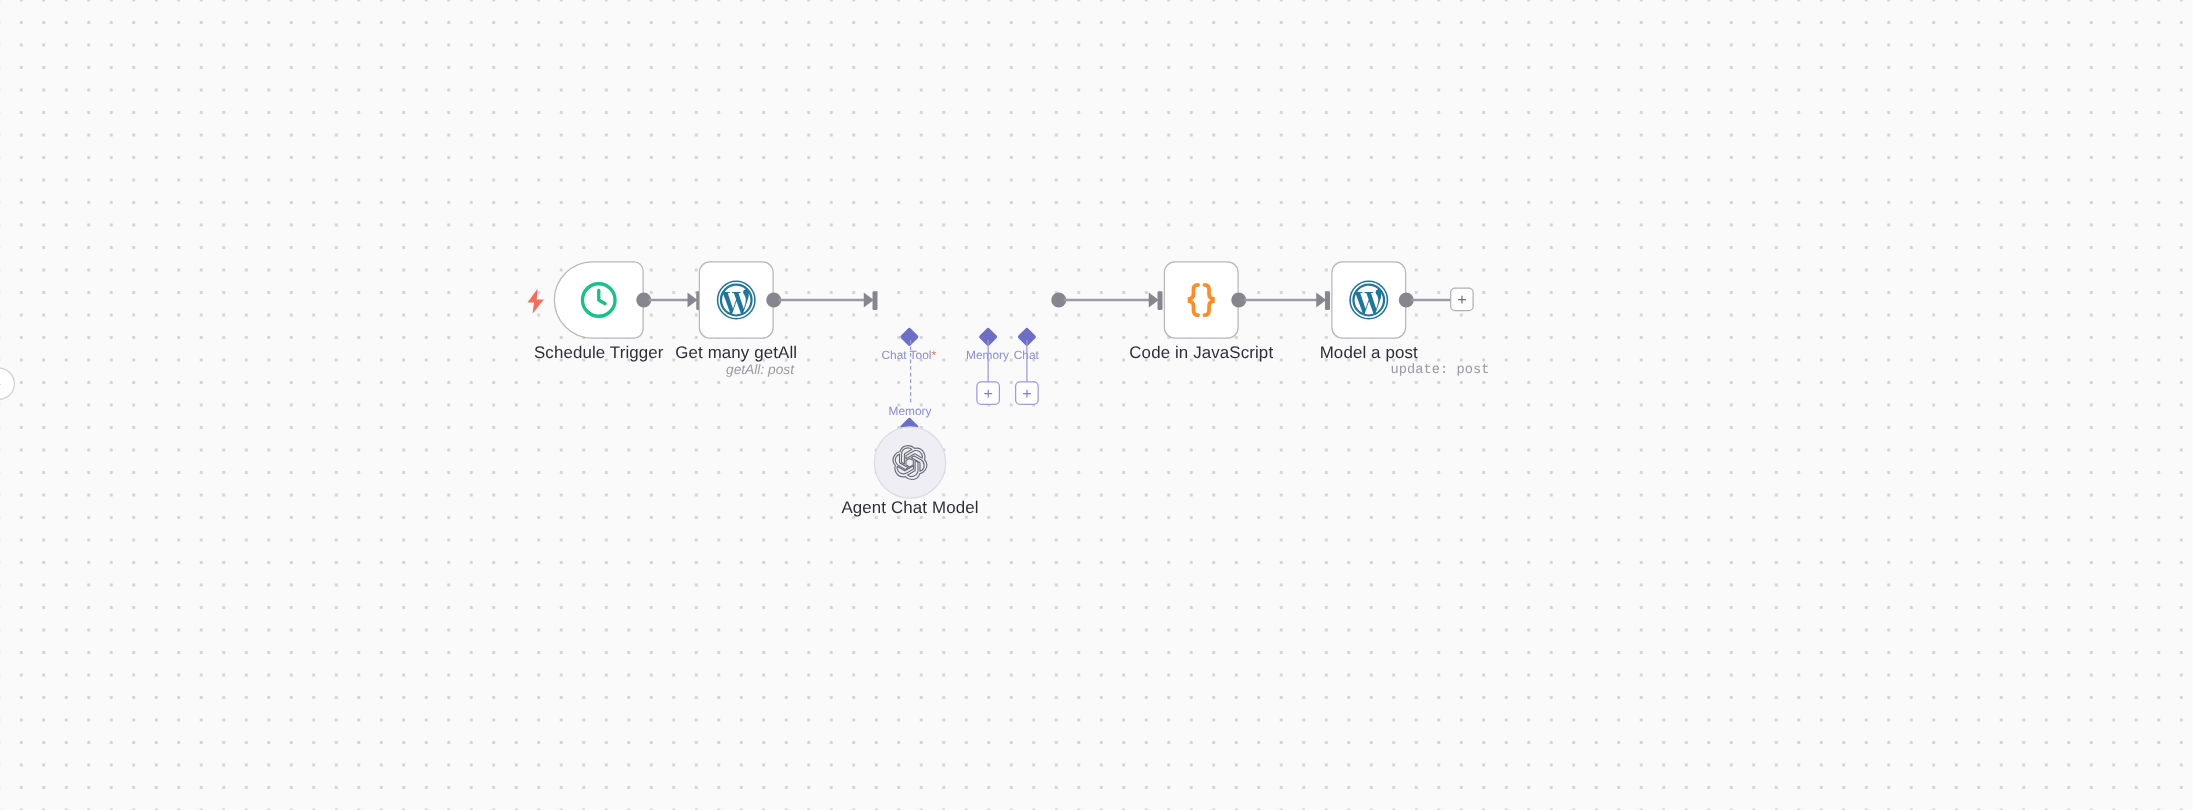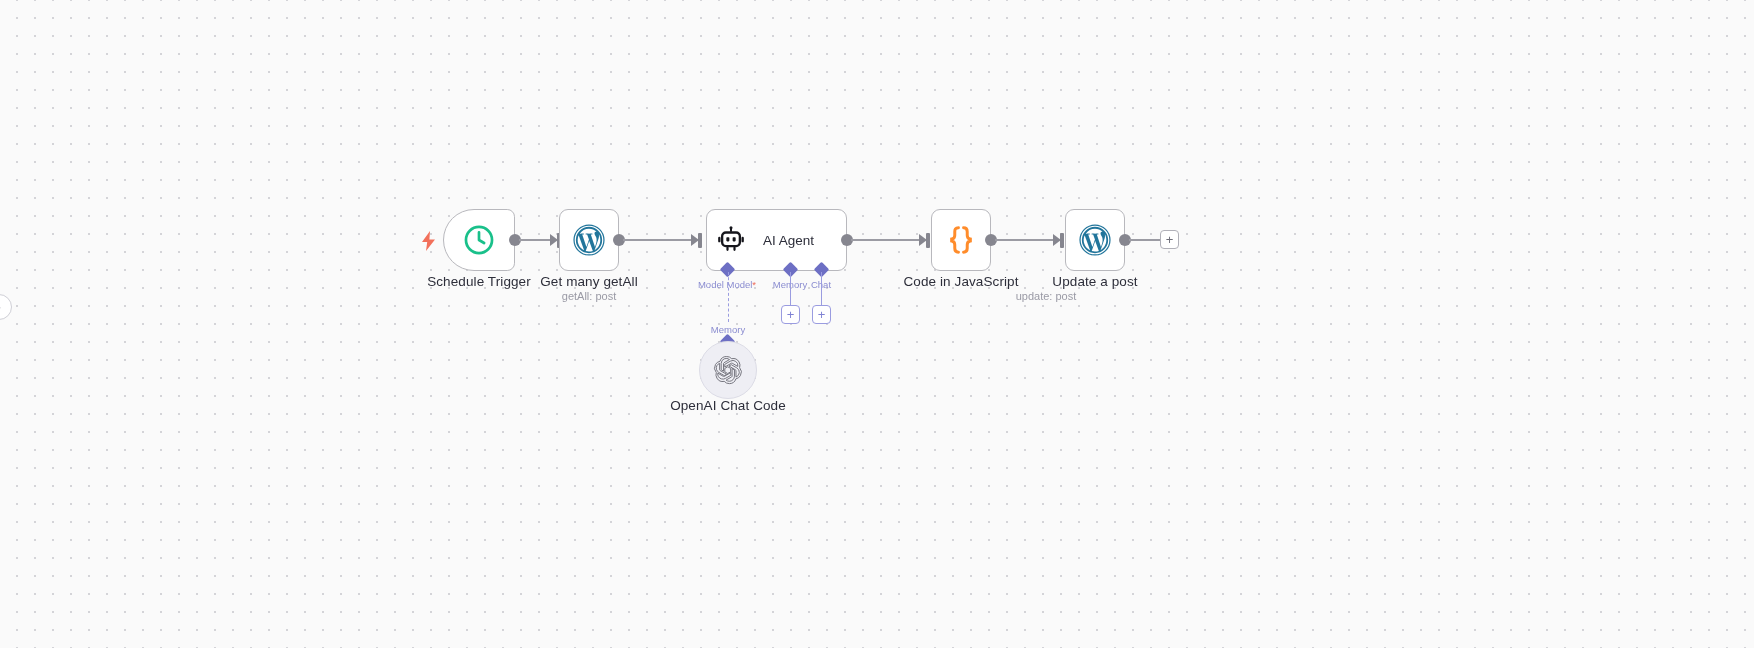--- a/index.html
+++ b/index.html
@@ -217,42 +217,30 @@
     <svg width="34" height="34" viewBox="0 0 24 24">
       <circle cx="12" cy="12" r="11" fill="#21759b"></circle>
       <circle cx="12" cy="12" r="9.7" fill="none" stroke="#ffffff" stroke-width="0.85"></circle>
       <path d="M4.0 12 c0 3.2 1.85 5.95 4.54 7.26 L4.7 8.7 C4.25 9.72 4.0 10.83 4.0 12 Z" fill="#ffffff"></path>
       <path d="M17.35 11.6 c0-1.0-0.36-1.69-0.67-2.23-0.41-0.66-0.79-1.23-0.79-1.89 0-0.74 0.56-1.43 1.35-1.43 0.04 0 0.07 0 0.1 0.01C15.92 4.76 14.04 4.0 12 4.0 c-2.74 0-5.15 1.4-6.55 3.53 0.18 0.01 0.36 0.01 0.5 0.01 0.84 0 2.15-0.1 2.15-0.1 0.44-0.03 0.49 0.61 0.05 0.66 0 0-0.44 0.05-0.93 0.08l2.96 8.8 1.78-5.33-1.27-3.47c-0.44-0.03-0.85-0.08-0.85-0.08-0.44-0.03-0.39-0.69 0.05-0.66 0 0 1.34 0.1 2.13 0.1 0.84 0 2.15-0.1 2.15-0.1 0.44-0.03 0.49 0.61 0.05 0.66 0 0-0.44 0.05-0.93 0.08l2.94 8.74 0.81-2.71C17.39 12.82 17.35 12.16 17.35 11.6 Z" fill="#ffffff"></path>
       <path d="M12.14 12.72 l-2.44 7.09c0.73 0.21 1.5 0.33 2.3 0.33 0.95 0 1.86-0.16 2.71-0.46-0.02-0.04-0.04-0.07-0.06-0.11l-2.51-6.85 Z" fill="#ffffff"></path>
       <path d="M18.99 8.2 c0.04 0.26 0.06 0.54 0.06 0.84 0 0.83-0.16 1.76-0.62 2.93l-2.49 7.2C18.36 17.76 20 15.07 20 12 c0-1.45-0.37-2.81-1.01-4.0 Z" fill="#ffffff"></path>
     </svg>
   </div>
   <div class="node-label" style="left:589px; top:274px;">Get many getAll</div>
-  <div class="node-sublabel" style="left:589px; top:290px;">getAll: post</div>
+  <div class="node-sublabel" style="left:608px; top:290px;font-style:italic;">getAll: post</div>
 
   <div class="out-dot" style="left:613px; top:234px;"></div>
   <div class="conn-line" style="left:623px; top:239px; width:70px;"></div>
   <div class="in-arrow" style="left:691px; top:234px;"></div>
   <div class="in-bar" style="left:698px; top:232.5px;"></div>
 
-  <div class="node" style="left:706px; top:209px; width:141px; height:62px; justify-content:flex-start; padding-left:10px;">
-    <svg width="28" height="28" viewBox="0 0 24 24" style="flex:none;">
-      <path d="M12 1.6 V4.2" stroke="#16161c" stroke-width="1.7" stroke-linecap="round" fill="none"></path>
-      <circle cx="12" cy="1.6" r="1.3" fill="#16161c"></circle>
-      <rect x="4.4" y="5.6" width="15.2" height="11.6" rx="3.2" fill="none" stroke="#16161c" stroke-width="2"></rect>
-      <rect x="8.0" y="9.6" width="2.6" height="3.6" rx="0.7" fill="#16161c"></rect>
-      <rect x="13.4" y="9.6" width="2.6" height="3.6" rx="0.7" fill="#16161c"></rect>
-      <path d="M2.0 10.2 V13.0 M22.0 10.2 V13.0" stroke="#16161c" stroke-width="2" stroke-linecap="round"></path>
-      <path d="M9.0 18.6 V20.4 M15.0 18.6 V20.4" stroke="#16161c" stroke-width="1.9" stroke-linecap="round"></path>
-    </svg>
-    <span style="margin-left:18px; font-size:13.5px; color:#2d2e3a;">AI Agent</span>
-  </div>
 
   <div class="diamond" style="left:722px; top:264px;"></div>
-  <div class="sub-label" style="left:727px; top:279px;"><span>Model Model</span><span class="req">*</span></div>
+  <div class="sub-label" style="left:727px; top:279px;"><span>Chat Tool</span><span class="req">*</span></div>
 
   <div class="diamond" style="left:785px; top:264px;"></div>
   <div class="sub-label" style="left:790px; top:279px;">Memory</div>
 
   <div class="diamond" style="left:816px; top:264px;"></div>
   <div class="sub-label" style="left:821px; top:279px;">Chat</div>
 
   <div class="sub-line dashed" style="left:727.5px; top:272px; height:50px;"></div>
   <div class="sub-label" style="left:728px; top:324px;">Memory</div>
   <div class="sub-line dashed" style="left:727.5px; top:336px; height:6px;"></div>
@@ -288,30 +276,30 @@
   <div class="node" style="left:1065px; top:209px; width:60px; height:62px;">
     <svg width="34" height="34" viewBox="0 0 24 24">
       <circle cx="12" cy="12" r="11" fill="#21759b"></circle>
       <circle cx="12" cy="12" r="9.7" fill="none" stroke="#ffffff" stroke-width="0.85"></circle>
       <path d="M4.0 12 c0 3.2 1.85 5.95 4.54 7.26 L4.7 8.7 C4.25 9.72 4.0 10.83 4.0 12 Z" fill="#ffffff"></path>
       <path d="M17.35 11.6 c0-1.0-0.36-1.69-0.67-2.23-0.41-0.66-0.79-1.23-0.79-1.89 0-0.74 0.56-1.43 1.35-1.43 0.04 0 0.07 0 0.1 0.01C15.92 4.76 14.04 4.0 12 4.0 c-2.74 0-5.15 1.4-6.55 3.53 0.18 0.01 0.36 0.01 0.5 0.01 0.84 0 2.15-0.1 2.15-0.1 0.44-0.03 0.49 0.61 0.05 0.66 0 0-0.44 0.05-0.93 0.08l2.96 8.8 1.78-5.33-1.27-3.47c-0.44-0.03-0.85-0.08-0.85-0.08-0.44-0.03-0.39-0.69 0.05-0.66 0 0 1.34 0.1 2.13 0.1 0.84 0 2.15-0.1 2.15-0.1 0.44-0.03 0.49 0.61 0.05 0.66 0 0-0.44 0.05-0.93 0.08l2.94 8.74 0.81-2.71C17.39 12.82 17.35 12.16 17.35 11.6 Z" fill="#ffffff"></path>
       <path d="M12.14 12.72 l-2.44 7.09c0.73 0.21 1.5 0.33 2.3 0.33 0.95 0 1.86-0.16 2.71-0.46-0.02-0.04-0.04-0.07-0.06-0.11l-2.51-6.85 Z" fill="#ffffff"></path>
       <path d="M18.99 8.2 c0.04 0.26 0.06 0.54 0.06 0.84 0 0.83-0.16 1.76-0.62 2.93l-2.49 7.2C18.36 17.76 20 15.07 20 12 c0-1.45-0.37-2.81-1.01-4.0 Z" fill="#ffffff"></path>
     </svg>
   </div>
-  <div class="node-label" style="left:1095px; top:274px;">Update a post</div>
-  <div class="node-sublabel" style="left:1046px; top:290px;">update: post</div>
+  <div class="node-label" style="left:1095px; top:274px;">Model a post</div>
+  <div class="node-sublabel" style="left:1152px; top:290px;font-family:Liberation Mono, monospace;">update: post</div>
 
   <div class="out-dot" style="left:1119px; top:234px;"></div>
   <div class="conn-line" style="left:1129px; top:239px; width:32px;"></div>
   <div class="plus-btn" style="left:1160px; top:230px;">
     <span>+</span>
   </div>
 
   <div class="diamond" style="left:722px; top:336px;"></div>
   <div class="round-node" style="left:699px; top:341px;">
     <svg width="30" height="30" viewBox="0 0 24 24">
       <path d="M21.3 10.0 a5.4 5.4 0 0 0-0.47-4.43 5.47 5.47 0 0 0-5.88-2.62A5.43 5.43 0 0 0 10.82 1.2 5.47 5.47 0 0 0 5.6 4.99 5.43 5.43 0 0 0 1.97 7.62 5.47 5.47 0 0 0 2.64 14.03 a5.4 5.4 0 0 0 0.47 4.43 5.47 5.47 0 0 0 5.88 2.62 5.42 5.42 0 0 0 4.09 1.82 5.47 5.47 0 0 0 5.22-3.79 5.43 5.43 0 0 0 3.63-2.63 5.47 5.47 0 0 0-0.67-6.41 Z M13.08 21.0 a4.06 4.06 0 0 1-2.6-0.94 l0.13-0.07 4.32-2.49 a0.7 0.7 0 0 0 0.35-0.61 V10.8 l1.83 1.06 a0.07 0.07 0 0 1 0.04 0.05 v5.04 a4.08 4.08 0 0 1-4.07 4.05 Z M4.32 17.26 a4.05 4.05 0 0 1-0.49-2.73 l0.13 0.08 4.32 2.49 a0.71 0.71 0 0 0 0.71 0 l5.28-3.04 v2.11 a0.07 0.07 0 0 1-0.03 0.06 L9.87 18.75 a4.08 4.08 0 0 1-5.55-1.49 Z M3.18 8.43 a4.05 4.05 0 0 1 2.12-1.78 V11.8 a0.69 0.69 0 0 0 0.35 0.6 l5.25 3.03-1.83 1.06 a0.07 0.07 0 0 1-0.06 0 L4.65 13.97 a4.08 4.08 0 0 1-1.49-5.55 Z M18.04 11.9 L12.76 8.83 l1.83-1.05 a0.07 0.07 0 0 1 0.06 0 l4.37 2.52 a4.06 4.06 0 0 1-0.63 7.33 V12.5 a0.7 0.7 0 0 0-0.35-0.6 Z M19.86 9.17 l-0.13-0.08-4.31-2.51 a0.7 0.7 0 0 0-0.71 0 L9.43 9.62 V7.51 a0.06 0.06 0 0 1 0.03-0.06 l4.37-2.52 a4.06 4.06 0 0 1 6.03 4.2 Z M8.43 12.9 L6.6 11.85 a0.07 0.07 0 0 1-0.04-0.05 V6.77 a4.06 4.06 0 0 1 6.66-3.12 l-0.13 0.07-4.32 2.49 a0.7 0.7 0 0 0-0.35 0.61 Z M9.43 10.76 L11.78 9.4 l2.35 1.36 v2.71 l-2.35 1.36-2.35-1.36 Z" fill="none" stroke="#6e6e78" stroke-width="0.75" stroke-linejoin="round"></path>
     </svg>
   </div>
-  <div class="node-label" style="left:728px; top:398px;">OpenAI Chat Code</div>
+  <div class="node-label" style="left:728px; top:398px;">Agent Chat Model</div>
 
 </div>
 
 </body></html>

